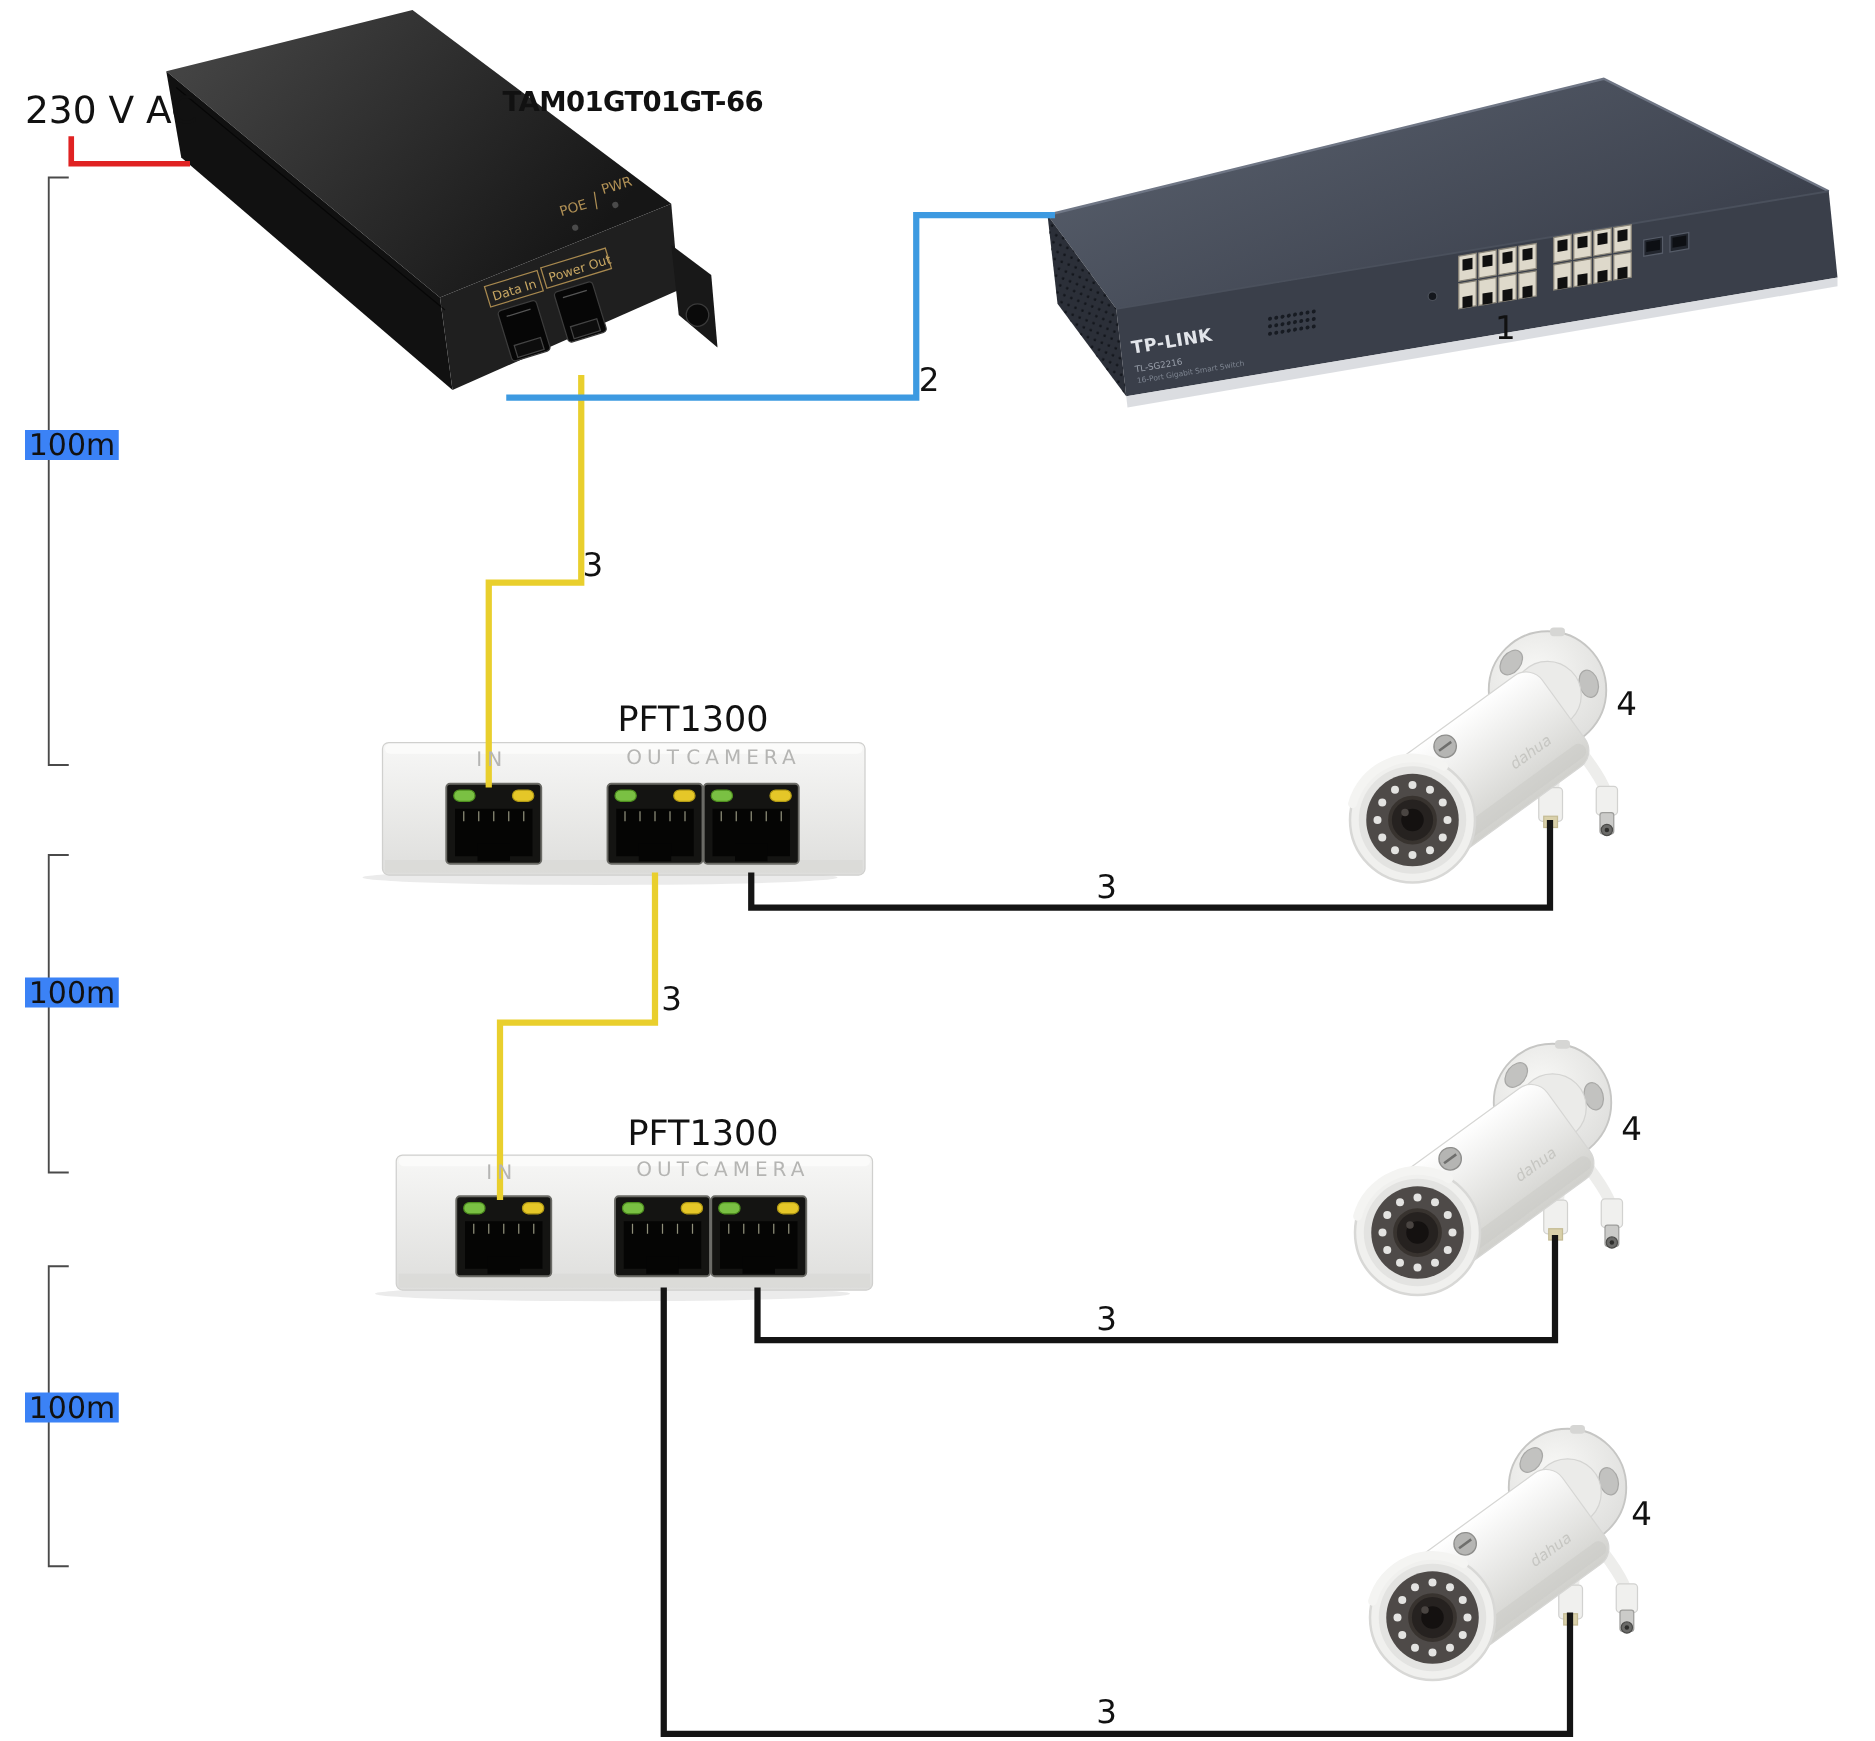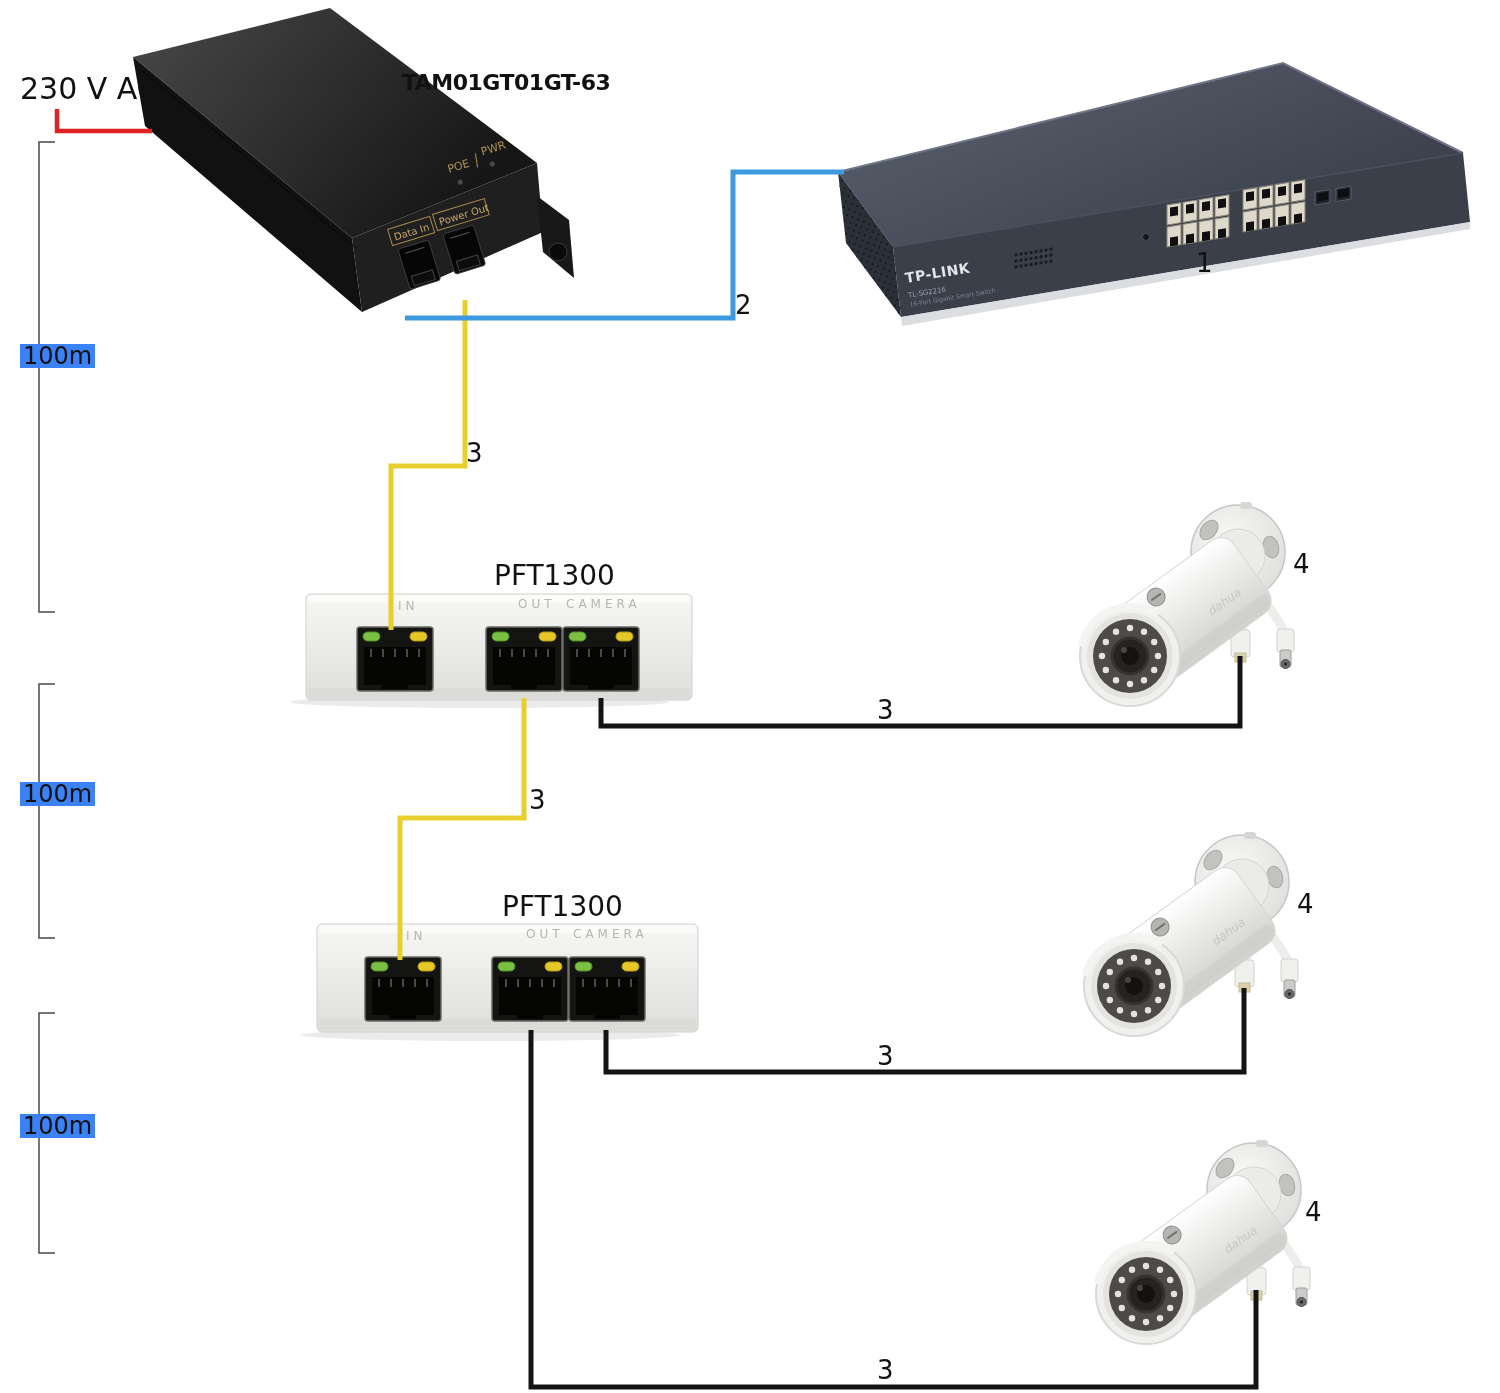--- a/index.html
+++ b/index.html
@@ -6,21 +6,21 @@
   .stage{
     position:relative;width:1500px;height:1393px;background:#ffffff;
     font-family:"DejaVu Sans","Liberation Sans",sans-serif;overflow:hidden;
   }
   .stage svg{position:absolute;left:0;top:0;}
   .lbl{position:absolute;color:#111;white-space:nowrap;line-height:1;}
   .num{font-size:26px;}
   .dist{font-size:24px;background:#3b82f6;padding:0 3px;}
   .devtitle{font-size:28px;}
   .bold{font-weight:bold;}
-  .portlbl{font-size:12px;letter-spacing:4px;color:#b5b5b3;margin-left:17px;}
+  .portlbl{font-size:16px;letter-spacing:4px;color:#b5b5b3;}
 </style>
 </head>
 <body>
 
 <div class="stage">
 
 <svg width="1500" height="1393" viewBox="0 0 1500 1393">
   <defs>
     <linearGradient id="injTop" gradientUnits="userSpaceOnUse" x1="180" y1="20" x2="430" y2="240">
       <stop offset="0" stop-color="#434343"></stop>
@@ -272,21 +272,21 @@
   <path d="M57,109 L57,131 L152,131" stroke="#e02222" stroke-width="4.5" fill="none"></path>
   <path d="M465,300 L465,466 L391,466 L391,630" stroke="#e9cf2d" stroke-width="5" fill="none"></path>
   <path d="M405,318 L733,318 L733,172 L844,172" stroke="#3d9ae1" stroke-width="5" fill="none"></path>
   <path d="M524,698 L524,818 L400,818 L400,960" stroke="#e9cf2d" stroke-width="5" fill="none"></path>
   <path d="M601,698 L601,726 L1240,726 L1240,656" stroke="#141414" stroke-width="5" fill="none"></path>
   <path d="M606,1030 L606,1072 L1244,1072 L1244,988" stroke="#141414" stroke-width="5" fill="none"></path>
   <path d="M531,1030 L531,1387 L1256,1387 L1256,1290" stroke="#141414" stroke-width="5" fill="none"></path>
 </svg>
 
 <div class="lbl" style="left:20px;top:74px;font-size:30px;">230 V AC</div>
-<div class="lbl bold" style="left:402px;top:72px;font-size:22px;letter-spacing:-0.5px;">TAM01GT01GT-63</div>
+<div class="lbl bold" style="left:402px;top:72px;font-size:22px;letter-spacing:-0.5px;">TAM01GT01GT-66</div>
 
 <div class="lbl num" style="left:735px;top:292px;">2</div>
 <div class="lbl num" style="left:1196px;top:250px;">1</div>
 <div class="lbl num" style="left:466px;top:440px;">3</div>
 <div class="lbl num" style="left:877px;top:697px;">3</div>
 <div class="lbl num" style="left:529px;top:787px;">3</div>
 <div class="lbl num" style="left:877px;top:1043px;">3</div>
 <div class="lbl num" style="left:877px;top:1357px;">3</div>
 
 <div class="lbl num" style="left:1293px;top:551px;">4</div>

